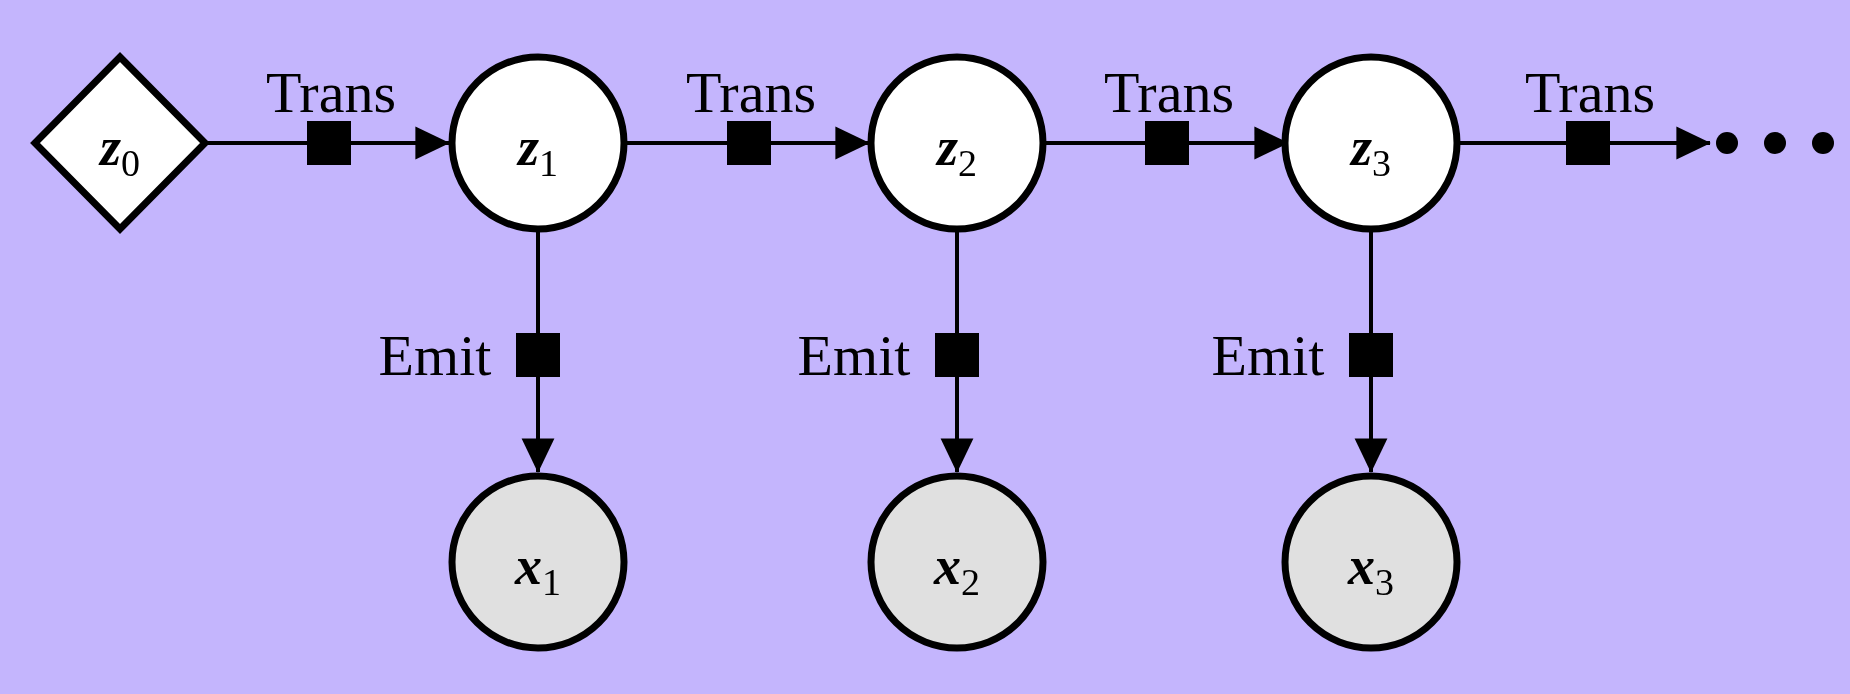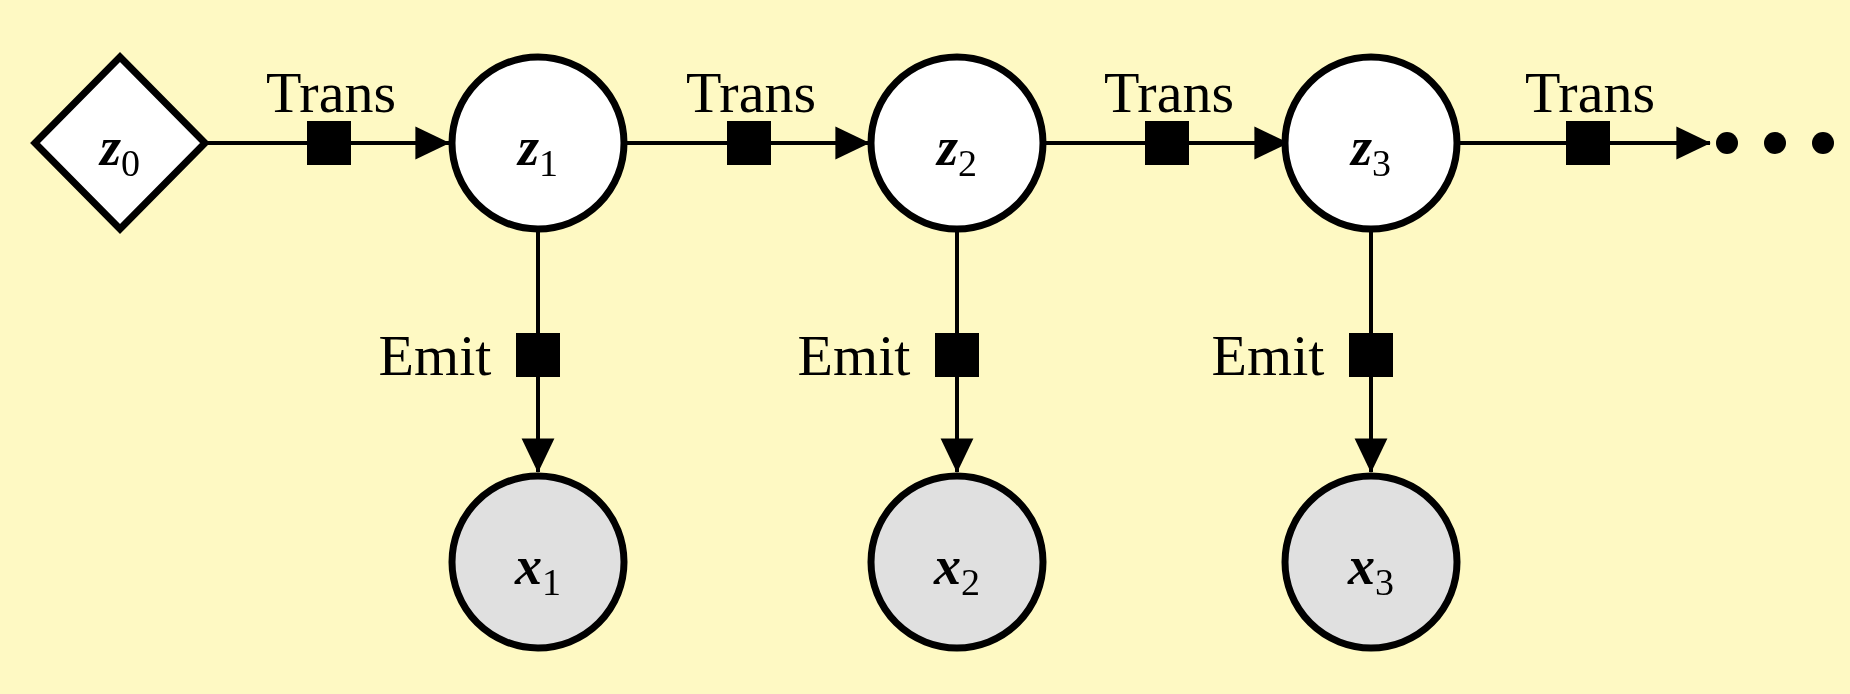--- a/index.html
+++ b/index.html
@@ -4,21 +4,21 @@
 <style>
   html, body {
     margin: 0;
     padding: 0;
     background: #ffffff;
   }
   #canvas {
     position: relative;
     width: 1850px;
     height: 694px;
-    background: #fef9c3;
+    background: #c4b5fd;
     overflow: hidden;
     font-family: "Liberation Serif", "DejaVu Serif", serif;
   }
   svg.layer {
     position: absolute;
     left: 0;
     top: 0;
     width: 1850px;
     height: 694px;
   }

